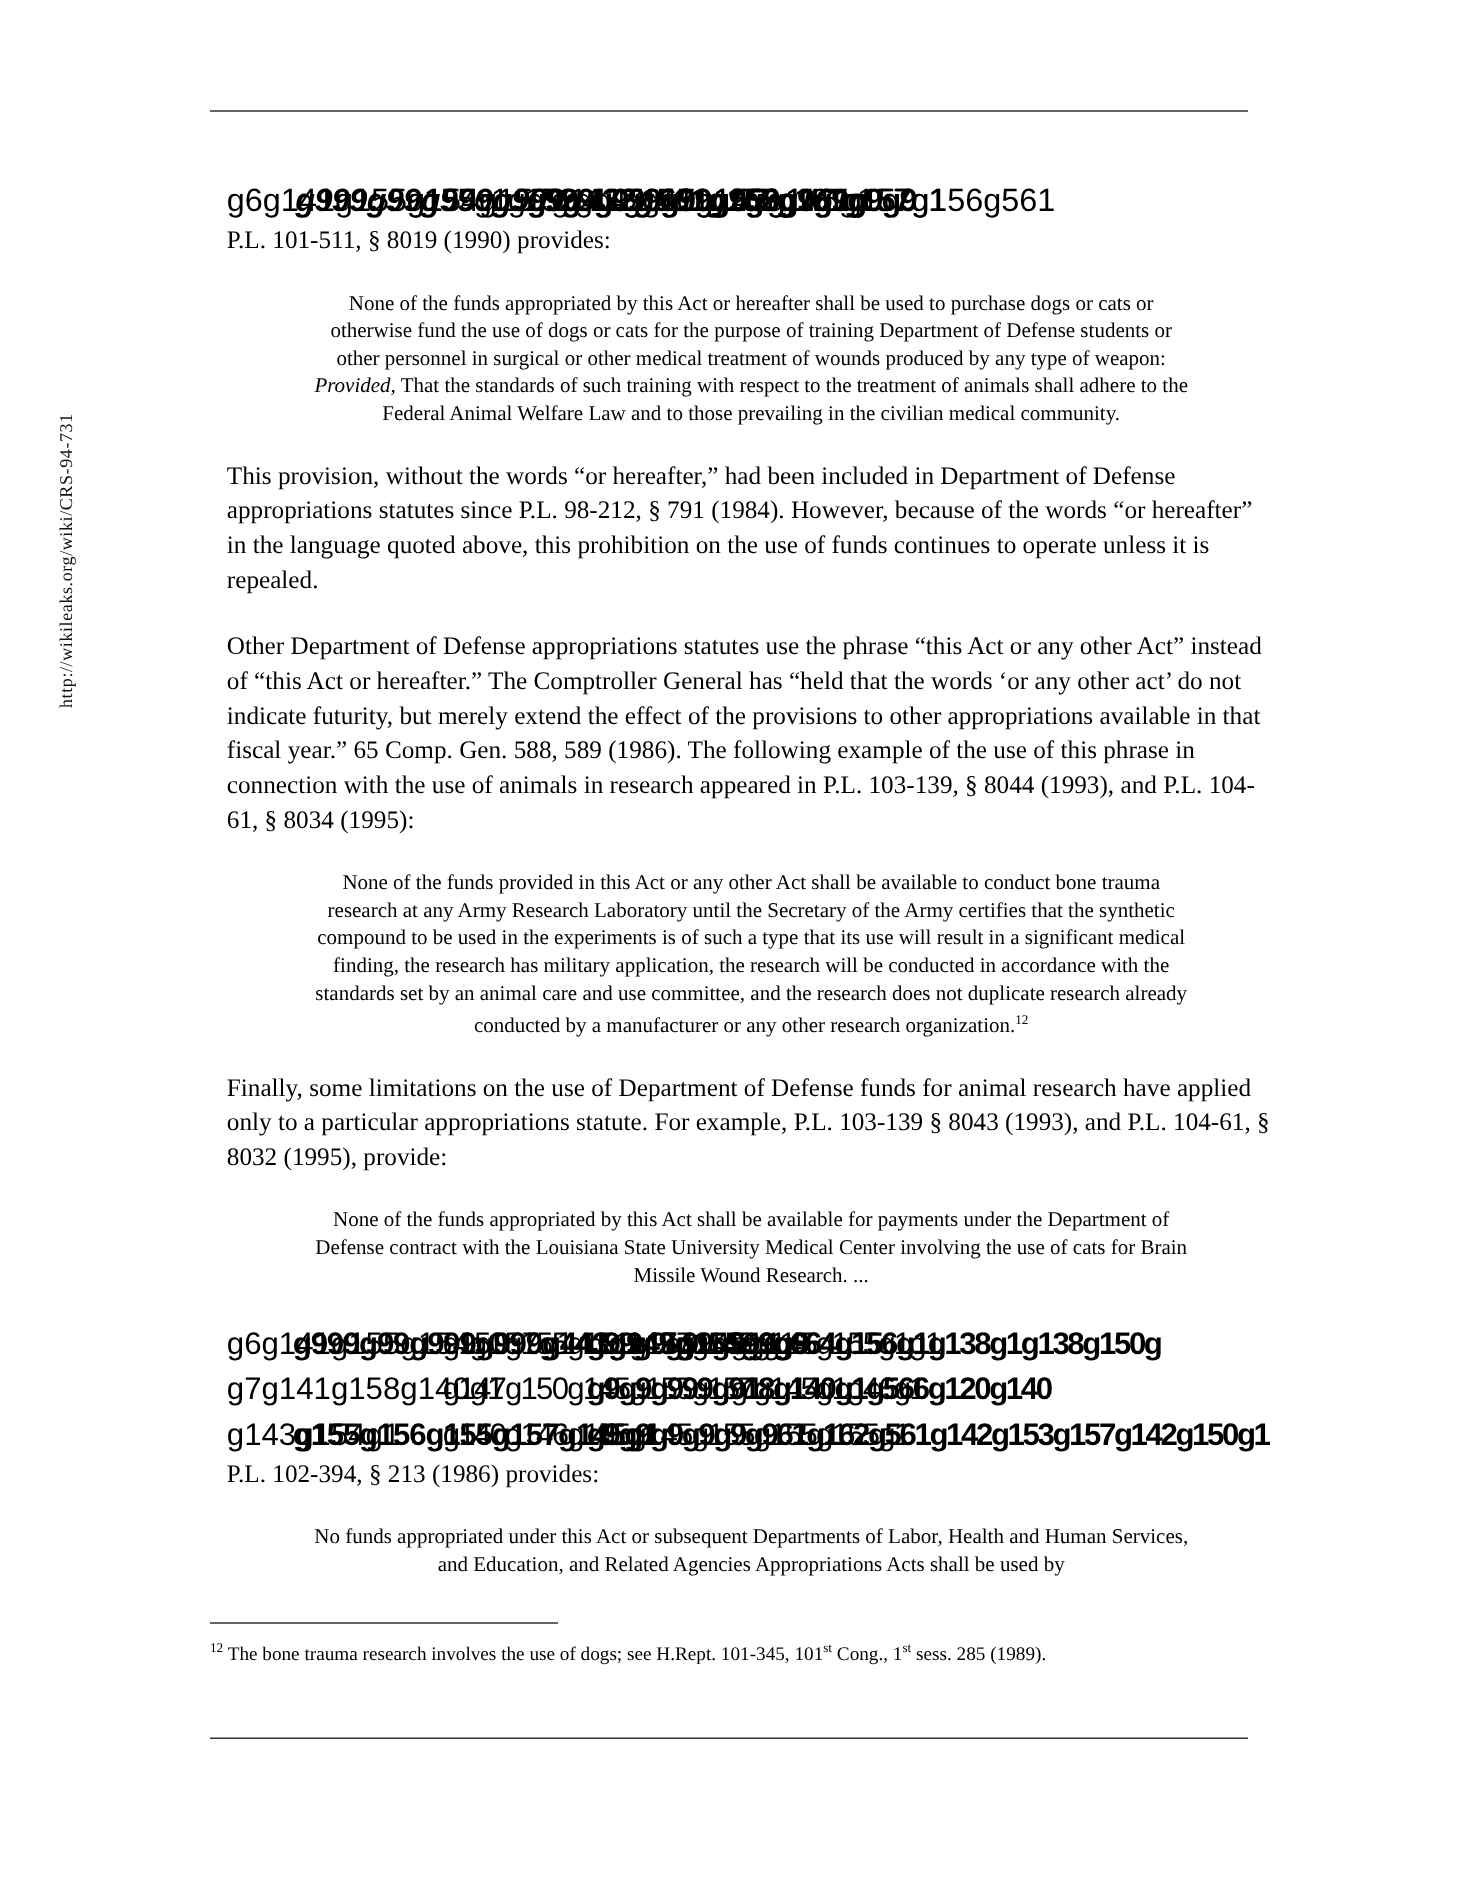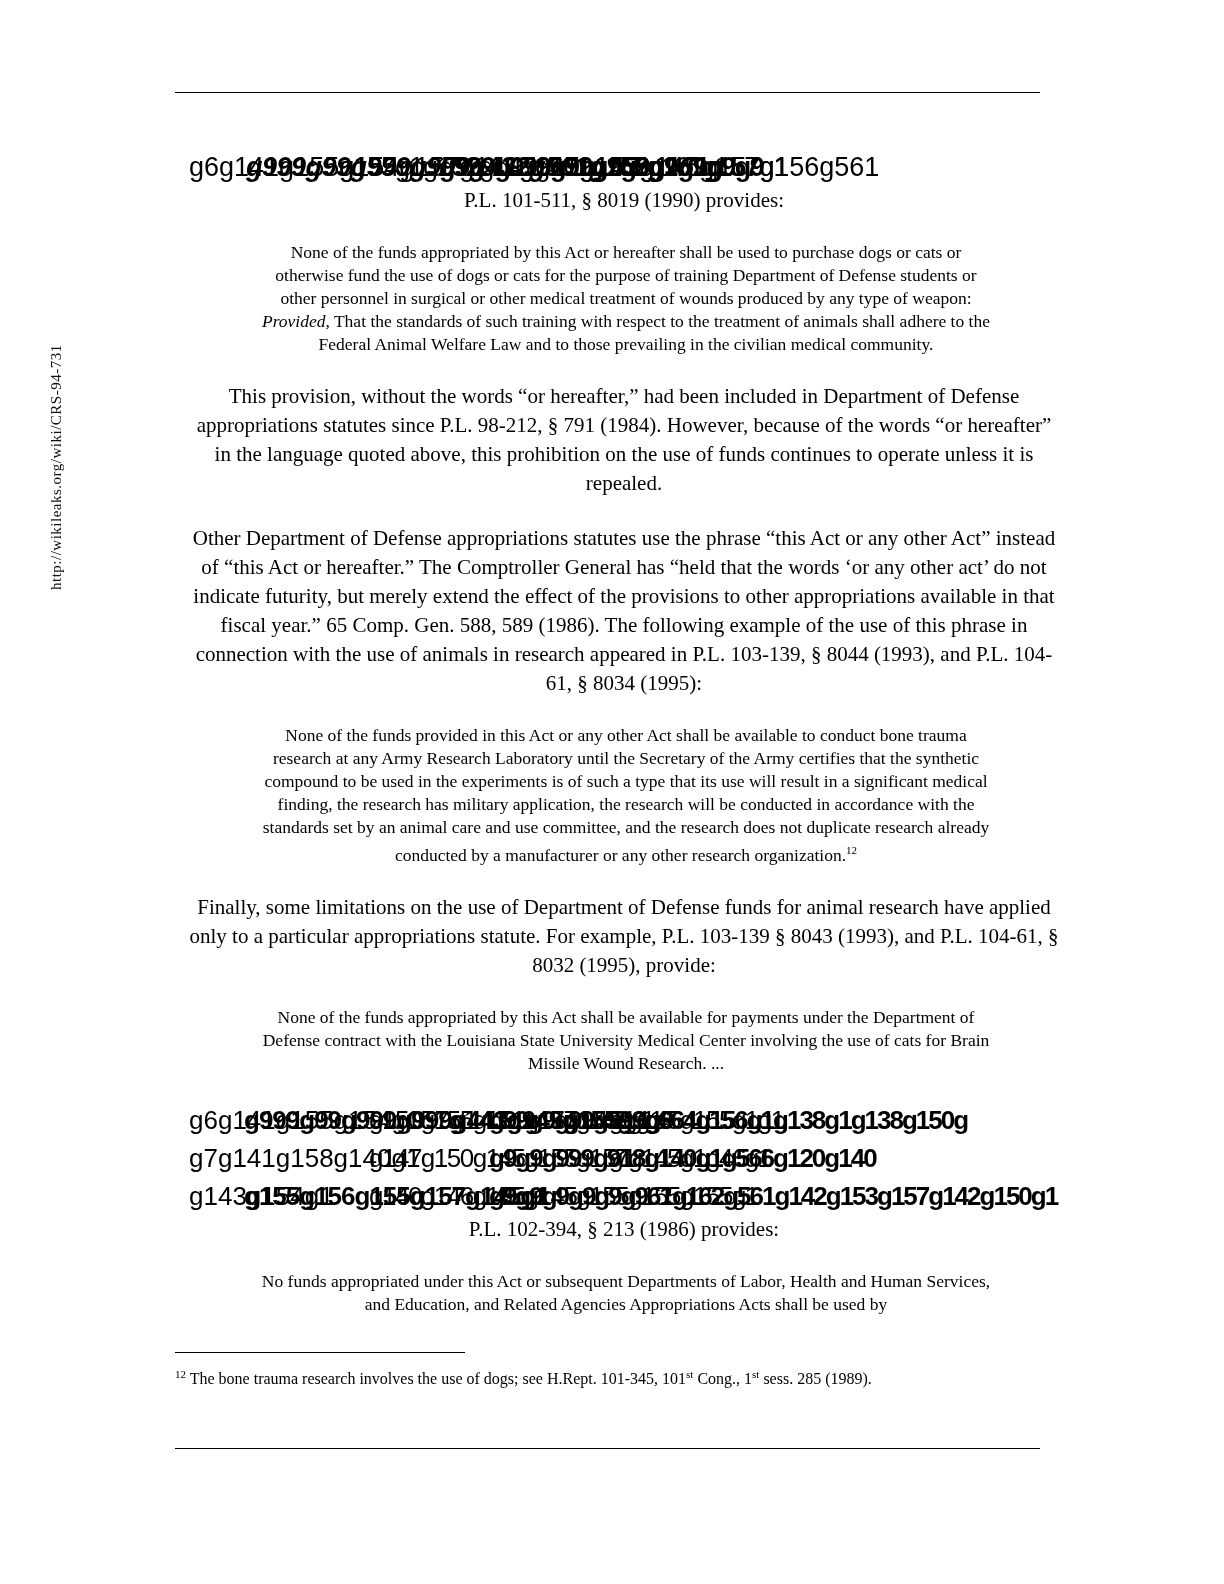--- a/index.html
+++ b/index.html
@@ -89,21 +89,21 @@
   .garble-row .b { left: 55px; font-weight: 700; letter-spacing: -1px; }
   .garble-row .c { left: 180px; letter-spacing: -1.5px; text-align: right; }
   .garble-row .d { left: 300px; font-weight: 700; letter-spacing: -2px; }
   .garble-row .e { left: 420px; letter-spacing: -1px; }
 
   p.body-text {
     font-family: "Liberation Serif", serif;
     font-size: 21px;
     line-height: 29px;
     margin: 0 0 26px 0;
-    text-align: center;
+    text-align: left;
   }
   .lead {
     margin-top: 22px;
   }
   blockquote.quote {
     font-family: "Liberation Serif", serif;
     font-size: 17.5px;
     line-height: 23px;
     margin: 0 0 26px 0;
     padding: 0;

